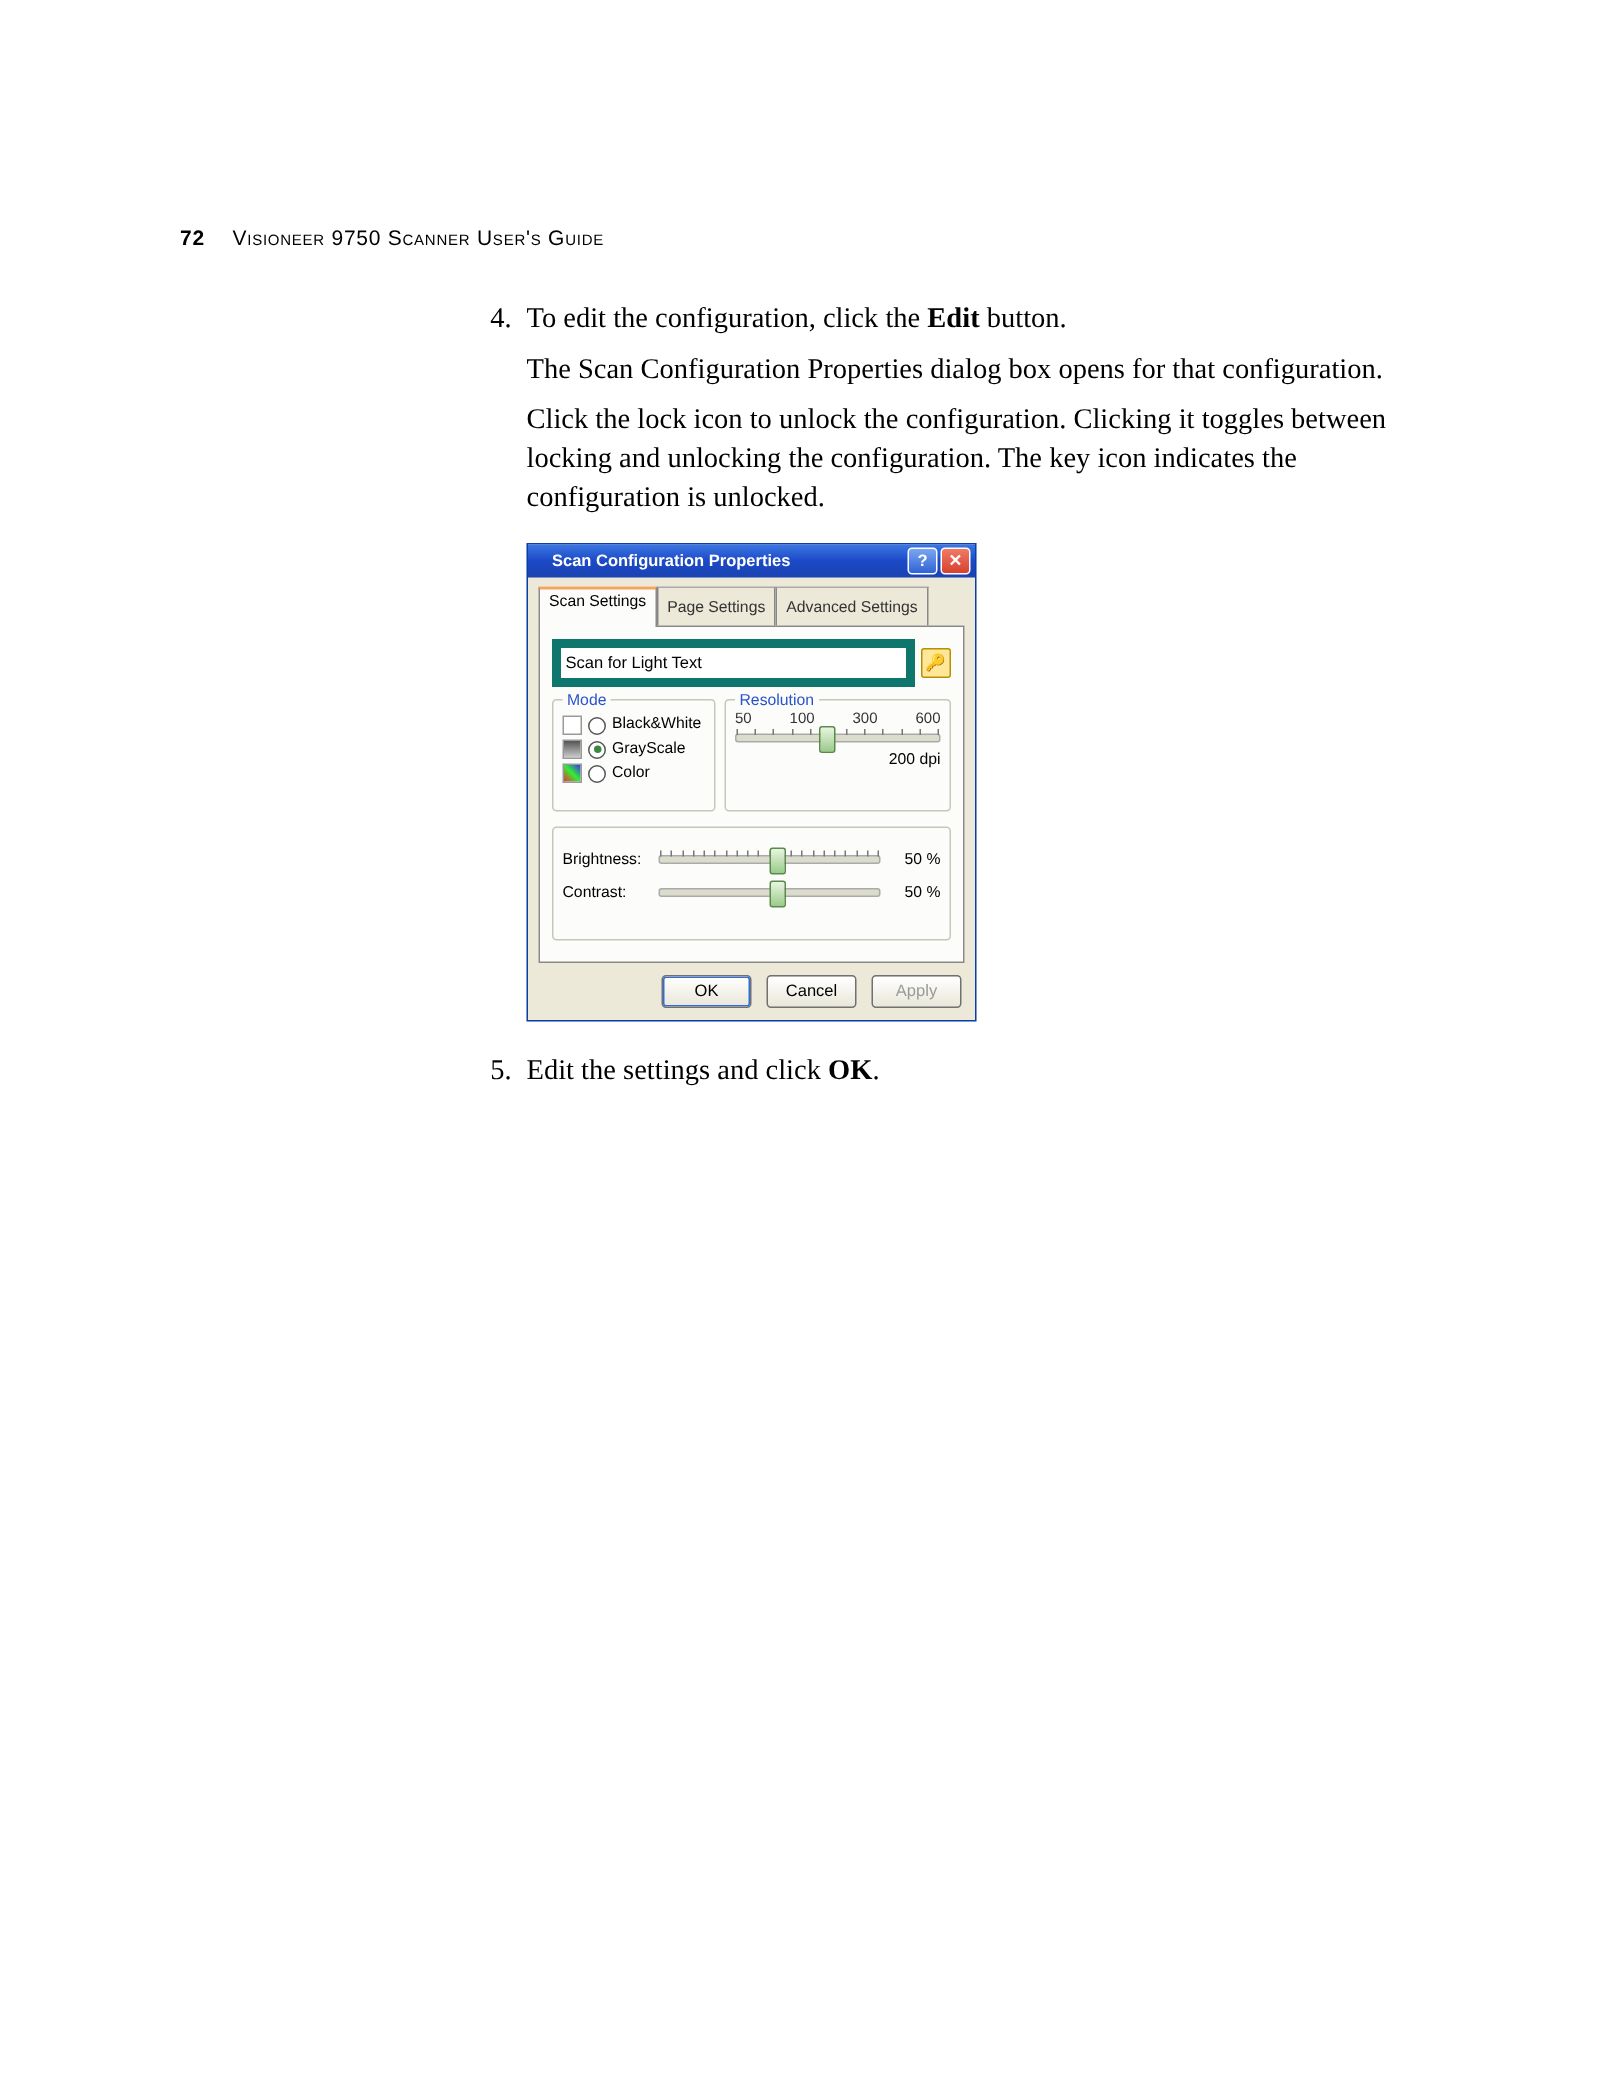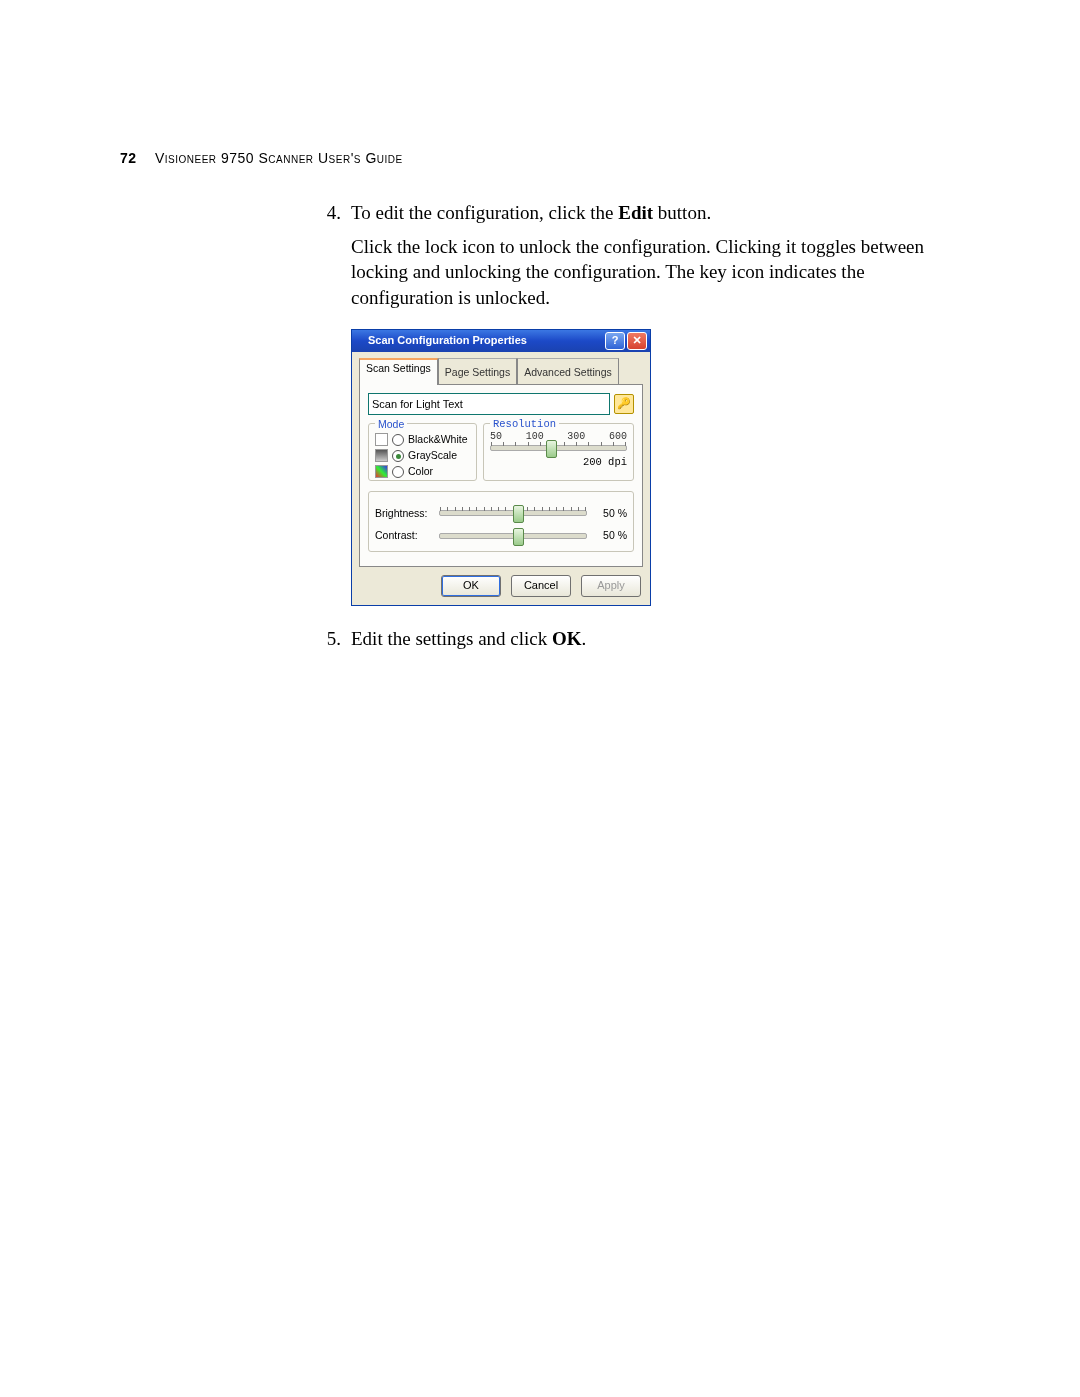--- a/index.html
+++ b/index.html
@@ -112,38 +112,38 @@
     border: 1px solid #888;
     background: #fcfcfa;
     padding: 8px;
     position: relative;
     z-index: 2;
   }
   .namerow { display:flex; align-items:center; margin-bottom:8px; }
   .nameinput {
     flex:1;
     height: 18px;
-    border: 1px solid #0f766e;
+    border: 6px solid #0f766e;
     background: #fff;
     font-size: 11px;
     padding: 1px 3px;
   }
   .keyicon {
     width: 18px; height: 18px;
     margin-left: 4px;
     background:#ffe79a;
     border:1px solid #b49100;
     border-radius:2px;
     display:flex;align-items:center;justify-content:center;
     font-size:11px;
   }
   .groupbox {
     border: 1px solid #c8c6b8;
     border-radius: 3px;
-    padding: 6px 6px 0 6px;
+    padding: 6px 6px 16px 6px;
     position: relative;
     margin-bottom: 6px;
   }
   .groupbox .legend {
     position: absolute;
     top: -7px; left: 6px;
     background: #fcfcfa;
     padding: 0 3px;
     color: #2952cc;
     font-size: 10.5px;
@@ -156,21 +156,21 @@
     width:10px;height:10px;border:1px solid #555;border-radius:50%;
     display:inline-flex;align-items:center;justify-content:center;
     background:#fff;
   }
   .radio-dot.sel::after{content:"";width:5px;height:5px;background:#3b8a3b;border-radius:50%;}
   .mode-icon{width:11px;height:11px;display:inline-block;border:1px solid #999;}
   .mi-bw{background:#fff;}
   .mi-gs{background:linear-gradient(#555,#ccc);}
   .mi-cl{background:linear-gradient(45deg,#e33,#3e3,#33e);}
 
-  .resbox { flex:1;font-family:Liberation Mono, monospace; }
+  .resbox { flex:1; }
   .ticks { display:flex; justify-content:space-between; font-size:10px; margin-bottom:2px; color:#333;}
   .track {
     position:relative; height:4px; background:#dcdccc; border:1px solid #aaa; border-radius:2px;
   }
   .track .tickmarks{position:absolute;top:-4px;left:0;right:0;display:flex;justify-content:space-between;}
   .track .tickmarks span{width:1px;height:4px;background:#777;}
   .thumb {
     position:absolute; top:-6px; width:9px;height:16px;
     background:linear-gradient(#e8f5e0,#9acb8a);
     border:1px solid #5a8a4a; border-radius:2px;
@@ -220,20 +220,21 @@
   </div>
 
   <div class="body">
 
     <div class="item">
       <div class="num">4.</div>
       <div class="txt">
         <div>
           <span>To edit the configuration, click the </span><b>Edit</b><span> button.</span>
         </div>
+        <div class="para">The Scan Configuration Properties dialog box opens for that configuration.</div>
         <div class="para">Click the lock icon to unlock the configuration. Clicking it toggles between locking and unlocking the configuration. The key icon indicates the configuration is unlocked.</div>
 
         <div class="figwrap">
           <div class="winxp">
             <div class="titlebar">
               <span class="title">Scan Configuration Properties</span>
               <span class="tbtn helpbtn">
                   <span>?</span>
                 </span>
               <span class="tbtn closebtn">

